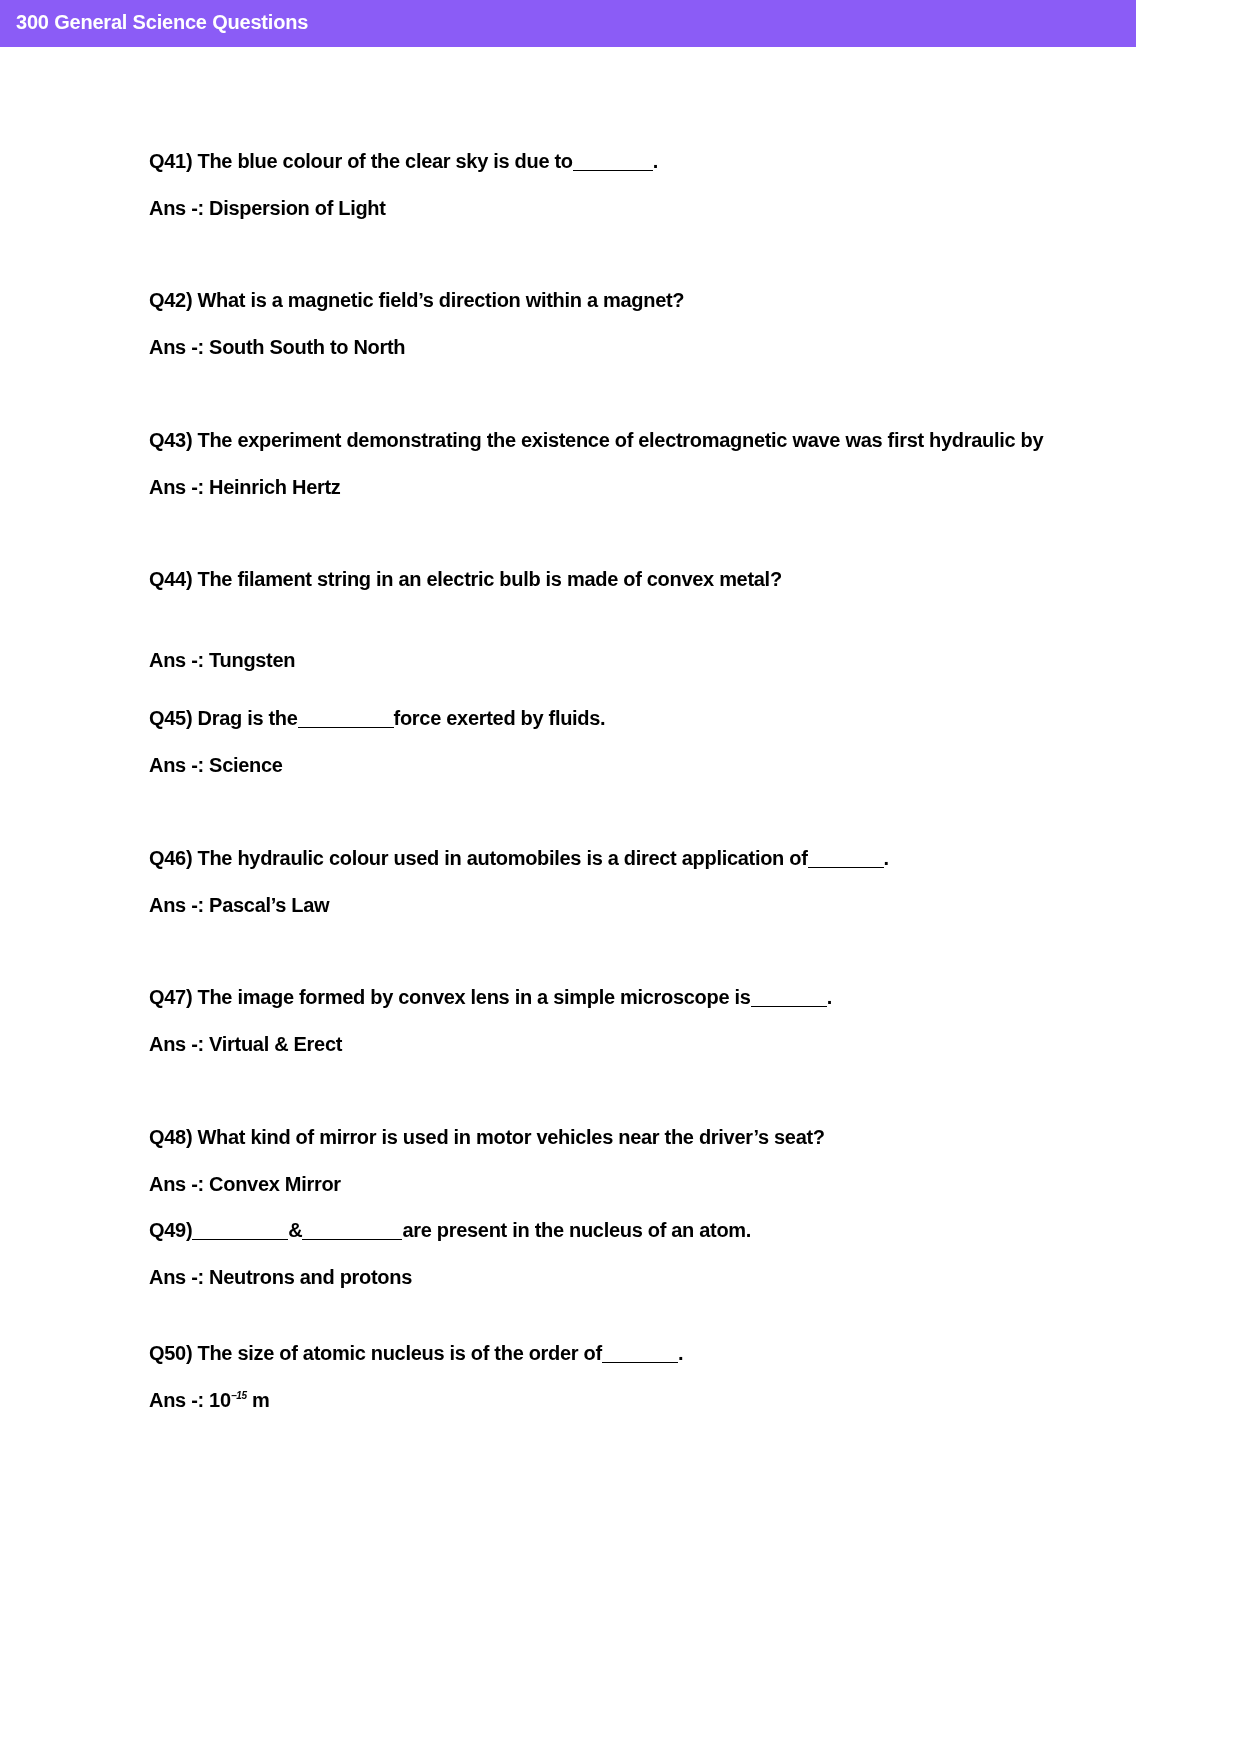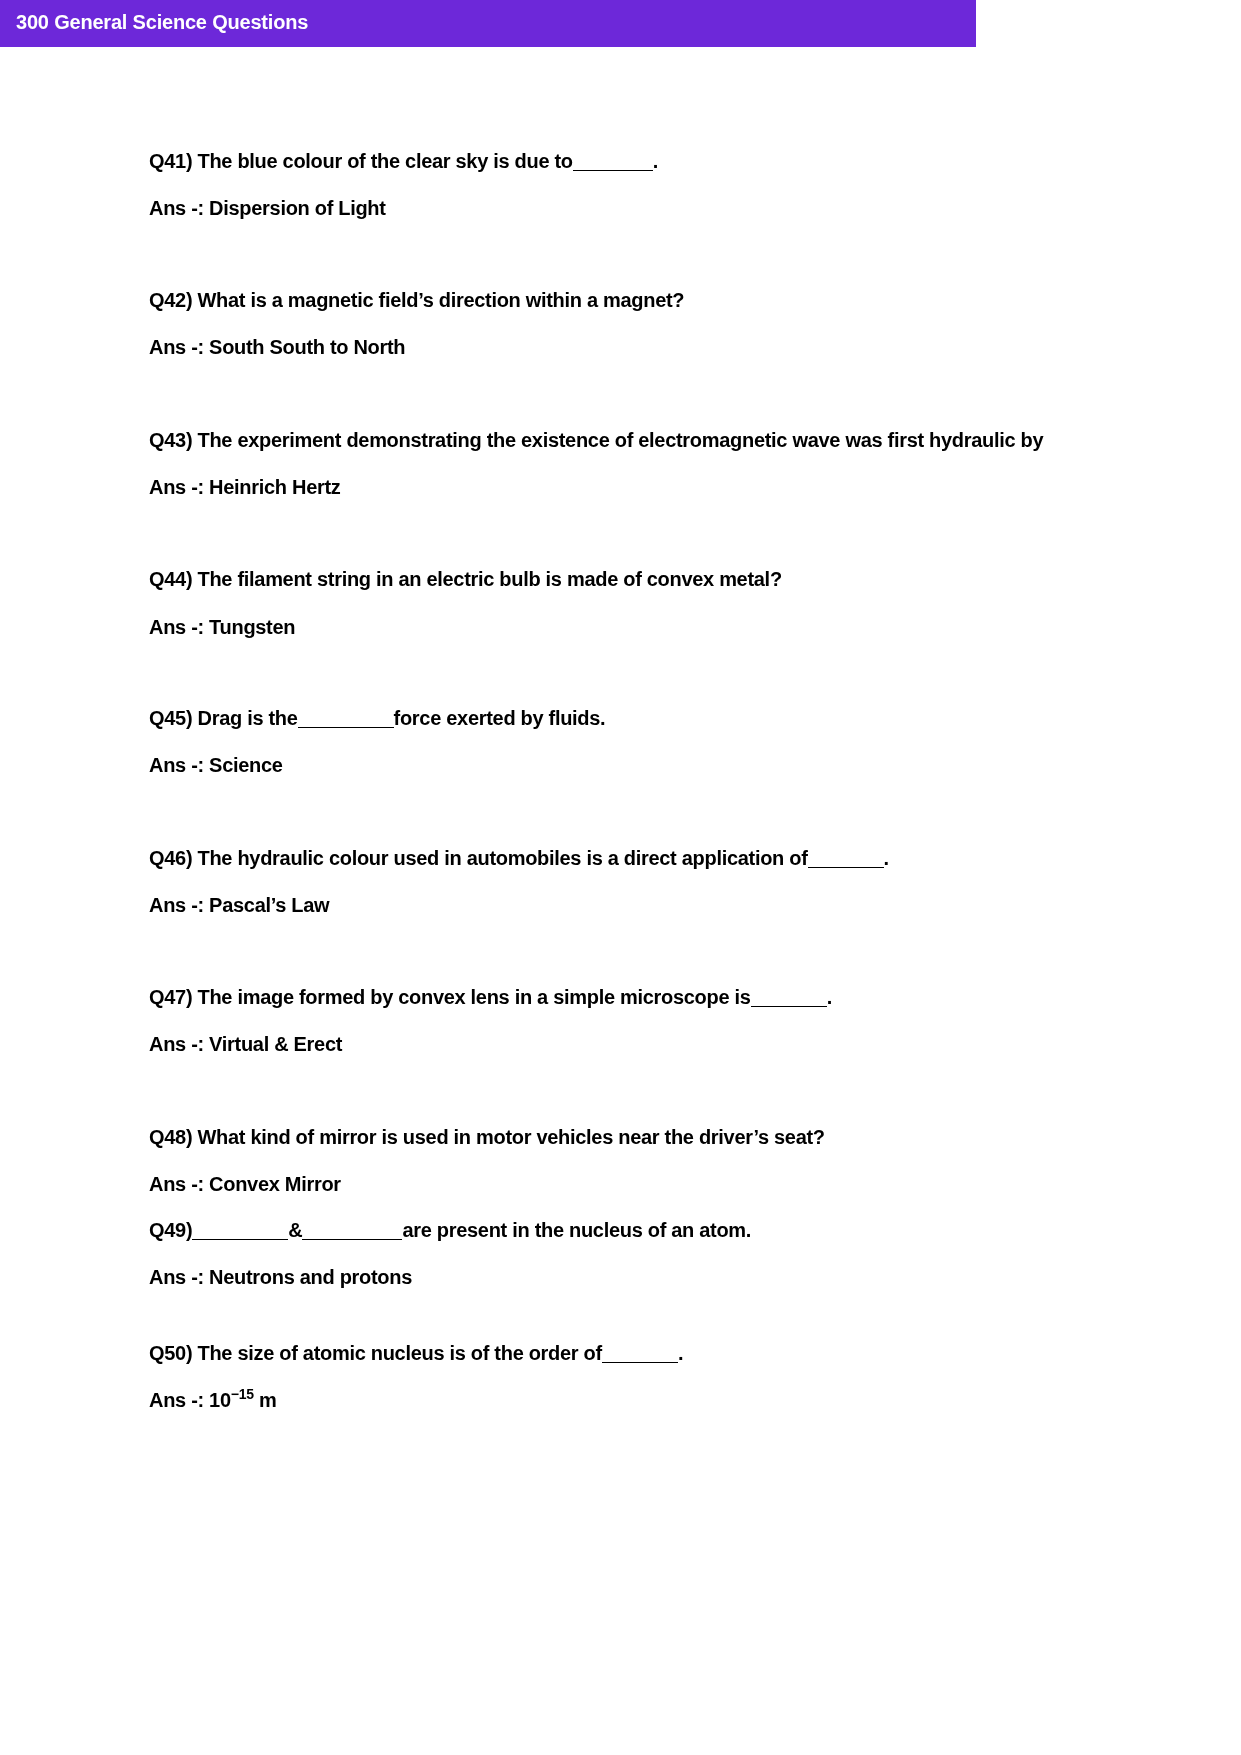--- a/index.html
+++ b/index.html
@@ -1,45 +1,45 @@
 <!DOCTYPE html>
 <html><head>
 <meta charset="utf-8">
 <style>
   html, body { margin:0; padding:0; background:#ffffff; }
   body { width:1241px; height:1755px; position:relative; overflow:hidden;
          font-family:"Liberation Sans", "DejaVu Sans", sans-serif; color:#000; }
-  .header { position:absolute; left:0; top:0; width:976px; height:47px;
-            background:#6d28d9; }
+  .header { position:absolute; left:0; top:0; width:1136px; height:47px;
+            background:#8b5cf6; }
   .header-title { position:absolute; left:16px; top:11px; font-size:20px;
                   font-weight:bold; color:#ffffff; letter-spacing:-0.2px; }
   .line { position:absolute; left:149px; font-size:20px; font-weight:bold;
           white-space:nowrap; letter-spacing:-0.3px; }
   .blank { display:inline-block; border-bottom:1.6px solid #000;
            height:18px; vertical-align:baseline; margin-bottom:-3px; }
-  sup { font-size:14px; vertical-align:8px; line-height:0; }
+  sup { font-size:10px; vertical-align:8px; line-height:0;font-style:italic; }
 </style>
 </head>
 <body>
 
 <div class="header">
   <span class="header-title">300 General Science Questions</span>
 </div>
 
 <div class="line" style="top:150px"><span>Q41) The blue colour of the clear sky is due to</span><span class="blank" style="width:80px"></span><span>.</span></div>
 <div class="line" style="top:197px">Ans -: Dispersion of Light</div>
 
 <div class="line" style="top:289px">Q42) What is a magnetic field’s direction within a magnet?</div>
 <div class="line" style="top:336px">Ans -: South South to North</div>
 
 <div class="line" style="top:429px">Q43) The experiment demonstrating the existence of electromagnetic wave was first hydraulic by</div>
 <div class="line" style="top:476px">Ans -: Heinrich Hertz</div>
 
 <div class="line" style="top:568px">Q44) The filament string in an electric bulb is made of convex metal?</div>
-<div class="line" style="top:616px">Ans -: Tungsten</div>
+<div class="line" style="top:649px">Ans -: Tungsten</div>
 
 <div class="line" style="top:707px"><span>Q45) Drag is the</span><span class="blank" style="width:96px"></span><span>force exerted by fluids.</span></div>
 <div class="line" style="top:754px">Ans -: Science</div>
 
 <div class="line" style="top:847px"><span>Q46) The hydraulic colour used in automobiles is a direct application of</span><span class="blank" style="width:76px"></span><span>.</span></div>
 <div class="line" style="top:894px">Ans -: Pascal’s Law</div>
 
 <div class="line" style="top:986px"><span>Q47) The image formed by convex lens in a simple microscope is</span><span class="blank" style="width:76px"></span><span>.</span></div>
 <div class="line" style="top:1033px">Ans -: Virtual &amp; Erect</div>
 

